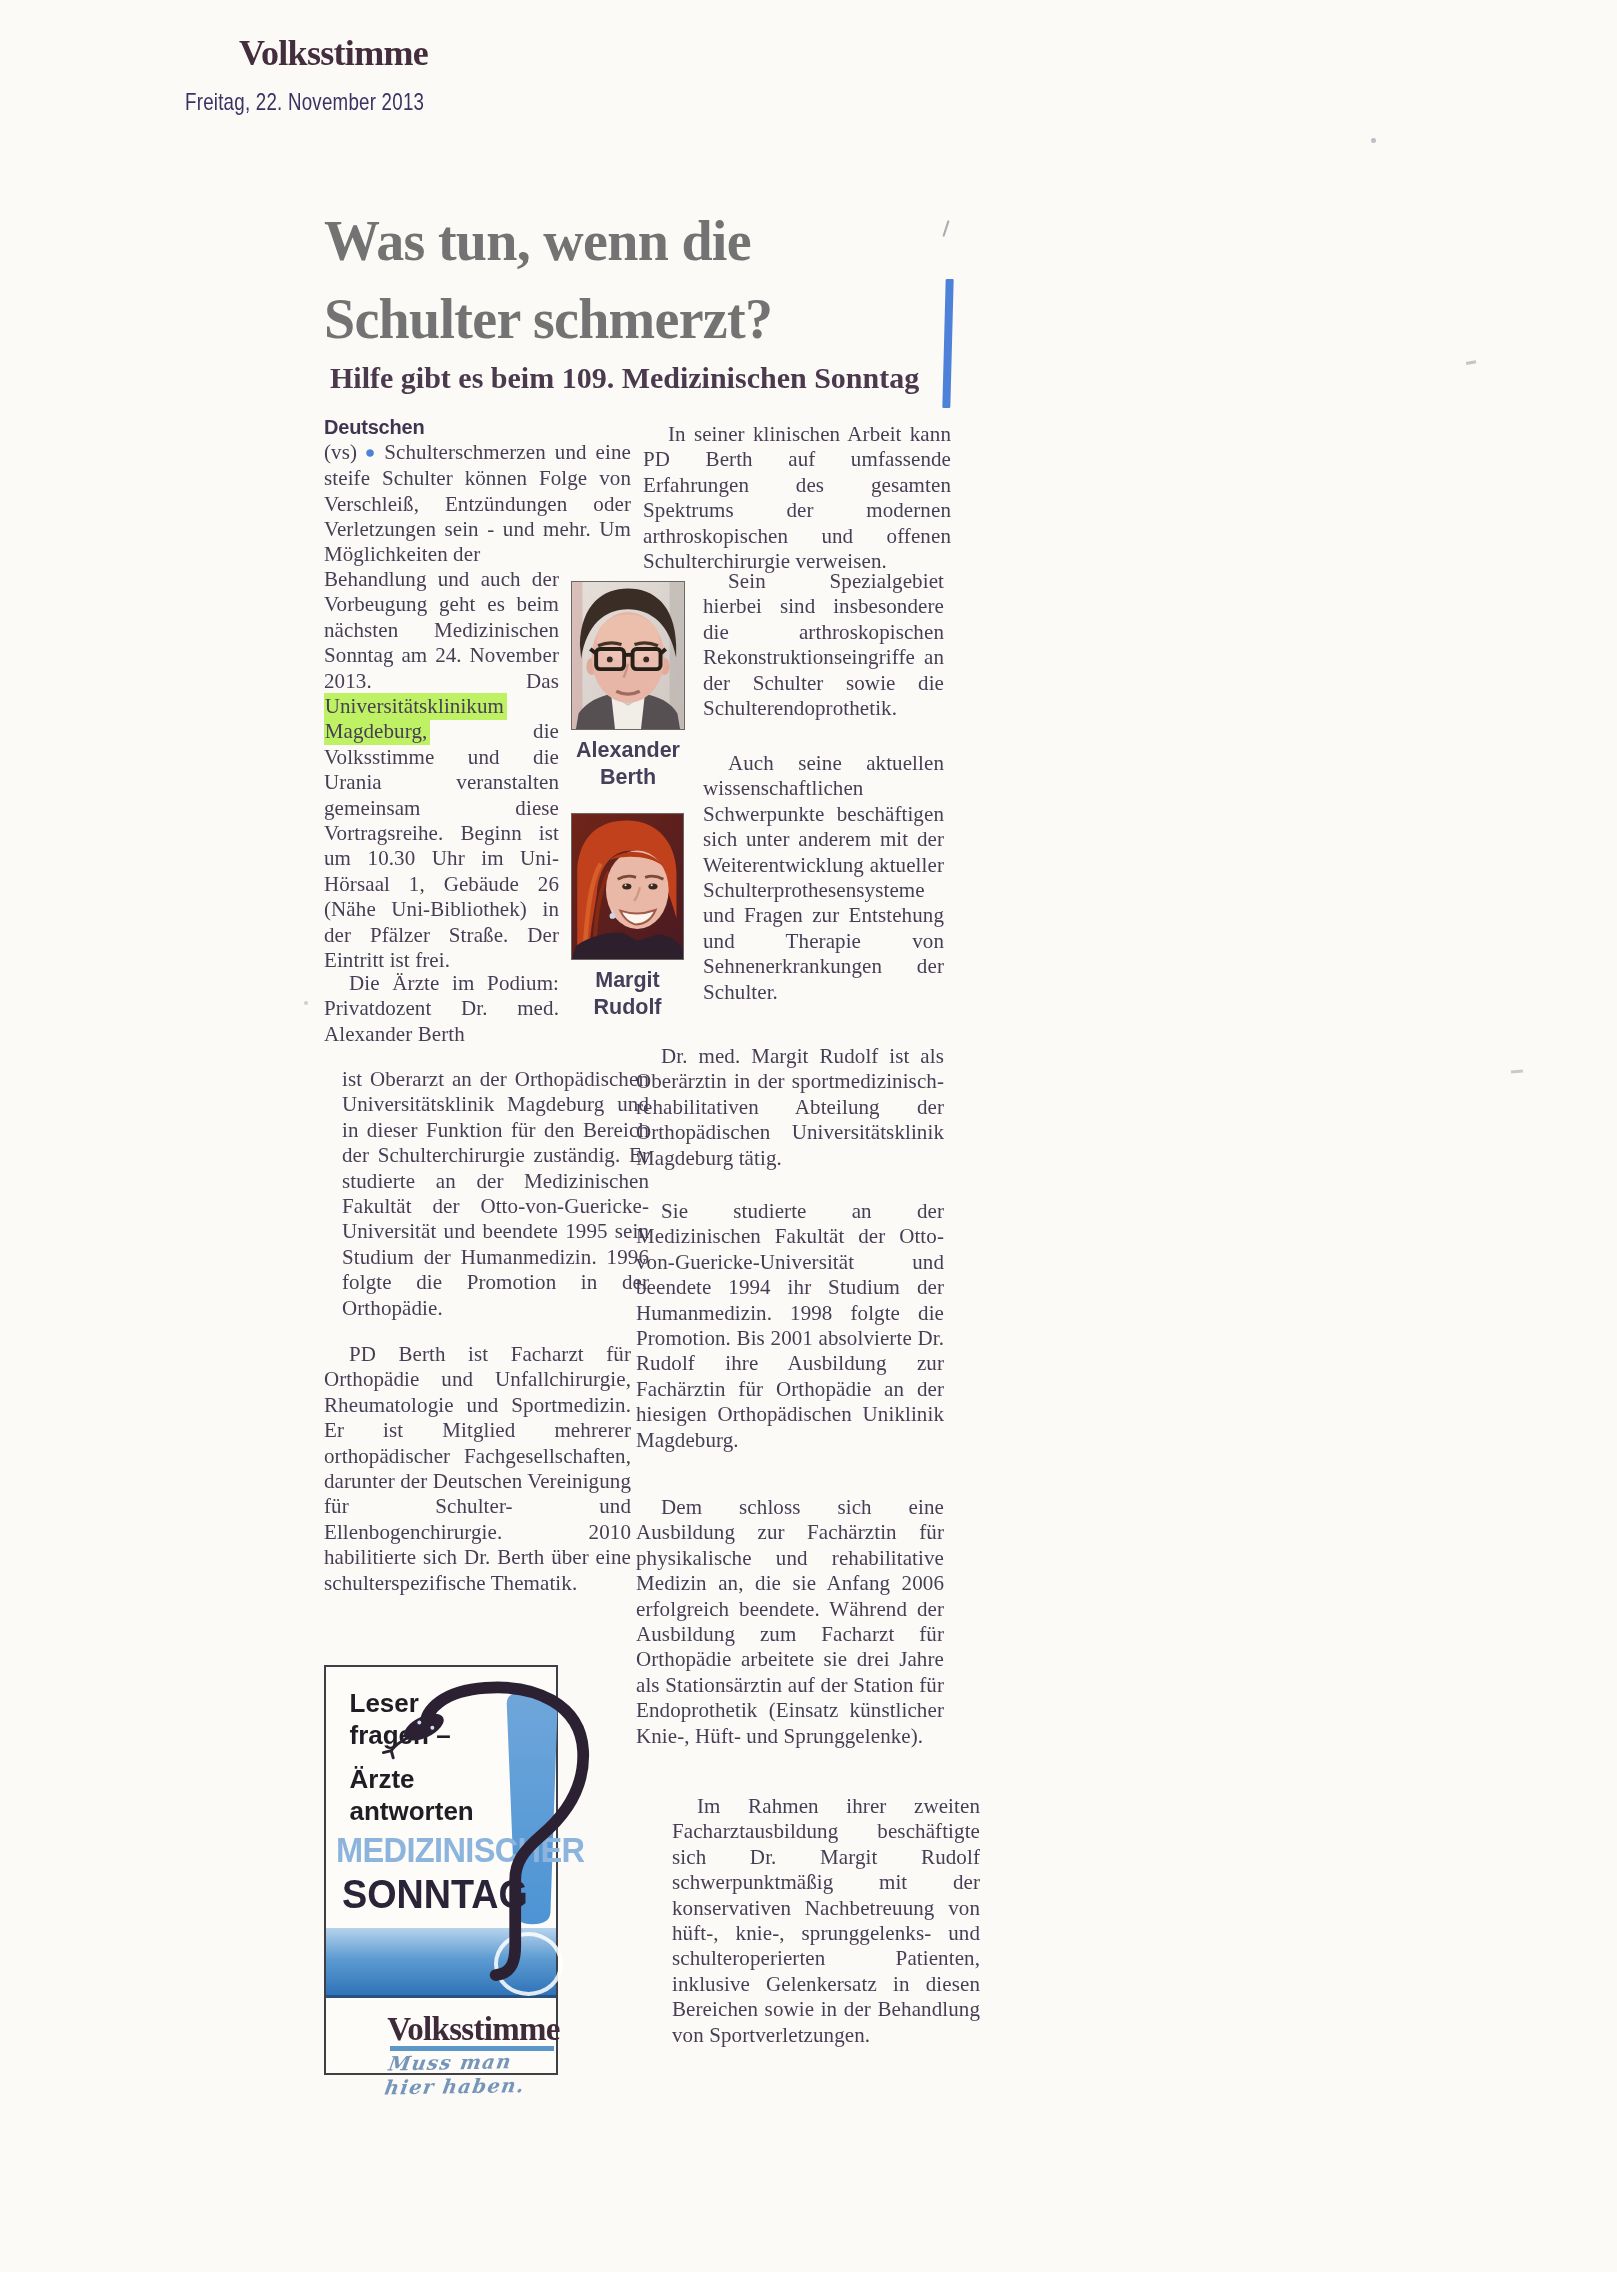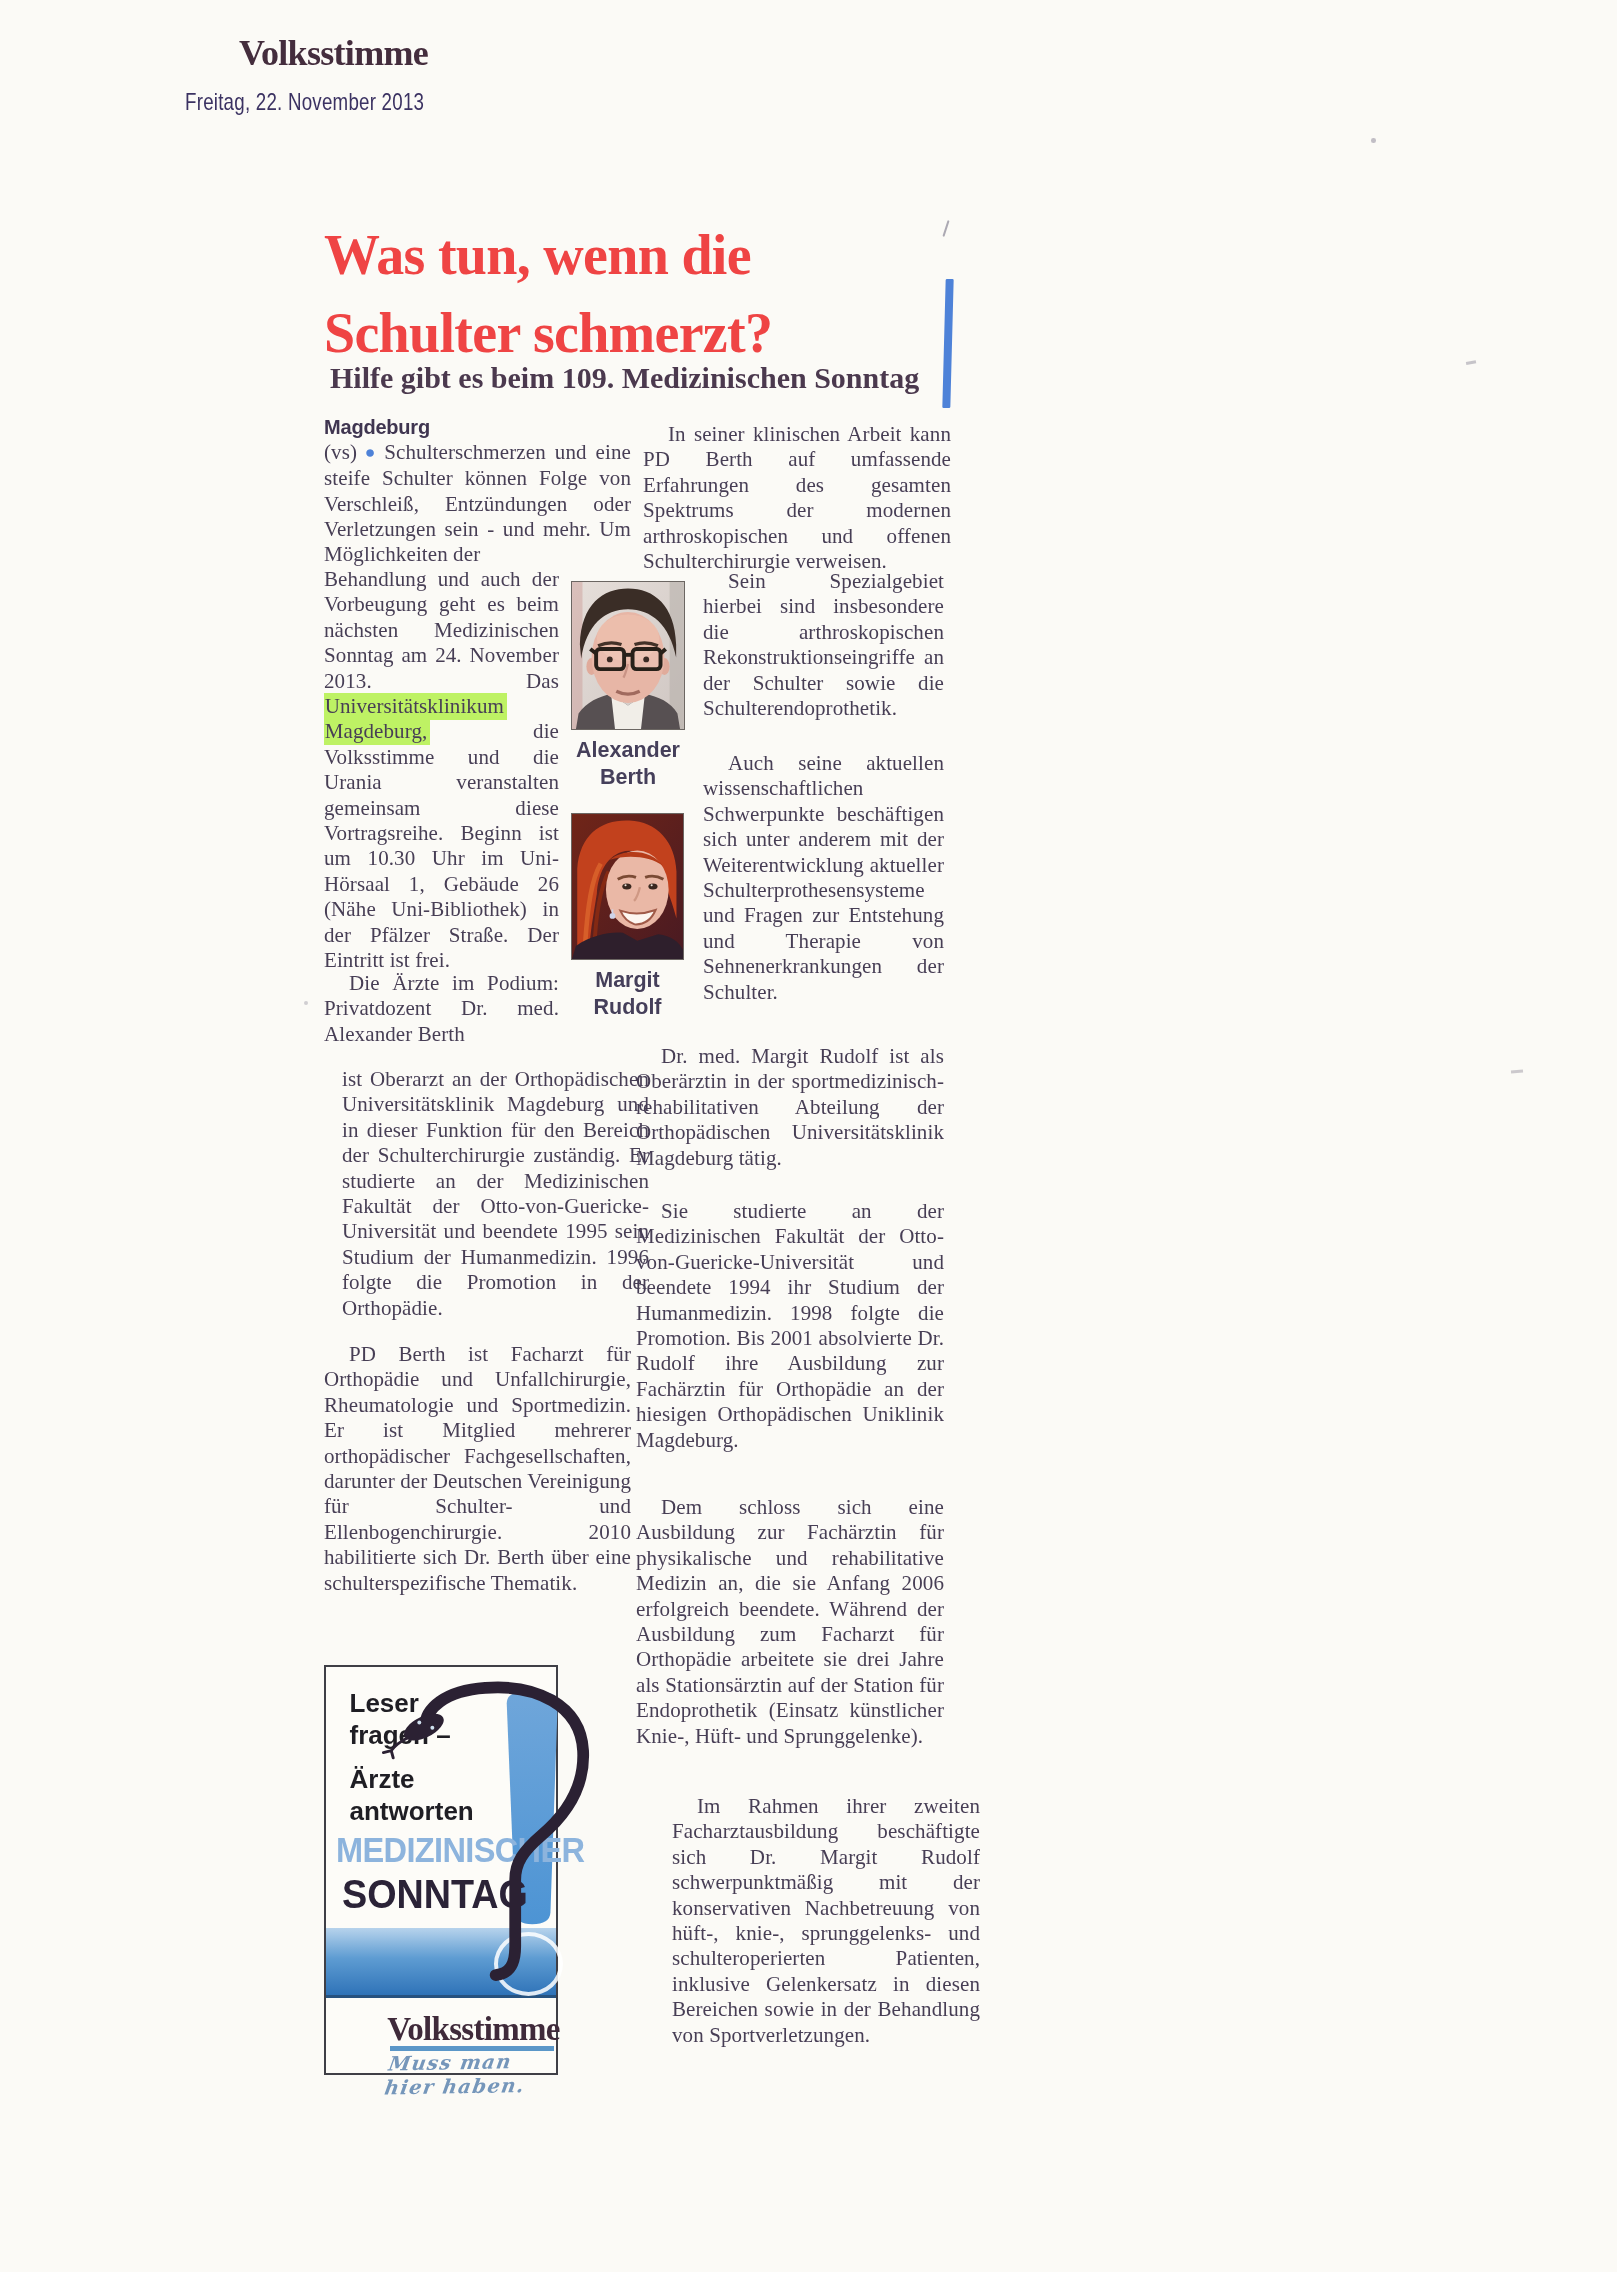--- a/index.html
+++ b/index.html
@@ -4,22 +4,22 @@
 <style>
   html,body{margin:0;padding:0;background:#e9e7e1;}
   .page{position:relative;width:1618px;height:2273px;background:#fbfaf6;overflow:hidden;
         font-family:"Liberation Serif",serif;color:#473e55;}
   
   .mast-logo{position:absolute;left:239px;top:35px;font:700 36px/1 "Liberation Serif",serif;
              color:#442d3d;letter-spacing:-0.7px;}
   .mast-date{position:absolute;left:185px;top:90px;font:500 24px/1 "Liberation Sans",sans-serif;
              color:#3b3262;transform:scaleX(.78);transform-origin:left top;letter-spacing:0.3px;}
   
-  .headline{position:absolute;left:324px;top:216px;width:626px;font:700 56px/78px "Liberation Serif",serif;
-            color:#ef4444;letter-spacing:-0.7px;}
+  .headline{position:absolute;left:324px;top:202px;width:626px;font:700 56px/78px "Liberation Serif",serif;
+            color:#737373;letter-spacing:-0.7px;}
   .subhead{position:absolute;left:325px;top:356px;font:600 30px/1.1 "Liberation Serif",serif;color:#4b394e;}
   .blue-rule{position:absolute;left:944px;top:279px;width:7.8px;height:129px;background:#4e82d8;
              transform:skewX(-1.5deg);border-radius:1.3px;}
   
   .bp{position:absolute;font:21px/25.4px "Liberation Serif",serif;color:#473e55;text-align:justify;
       letter-spacing:0.1px;}
   .ind{text-indent:25px;}
   .city{font-family:"Liberation Sans",sans-serif;font-weight:700;font-size:20px;color:#3f3550;
         letter-spacing:-0.2px;}
   .bullet{color:#4e82d8;font-size:17.6px;padding:0 5.2px 0 3.9px;vertical-align:1.3px;}
@@ -63,21 +63,21 @@
 
 <div class="page">
 
   <div class="mast-logo">Volksstimme</div>
   <div class="mast-date">Freitag, 22. November 2013</div>
 
   <h1 class="headline" style="margin:0;font-weight:700">Was tun, wenn die Schulter schmerzt?</h1>
   <div class="blue-rule"></div>
   <h2 class="subhead" style="margin:5px">Hilfe gibt es beim 109. Medizinischen Sonntag</h2>
 
-  <p class="bp" style="left:324px;top:415px;width:307px;margin:0"><span class="city">Magdeburg</span>
+  <p class="bp" style="left:324px;top:415px;width:307px;margin:0"><span class="city">Deutschen</span>
     <span>(vs)</span><span class="bullet">●</span><span>Schulterschmerzen und eine steife Schulter können Folge von Verschleiß, Entzündungen oder Verletzungen sein - und mehr. Um Möglichkeiten der</span></p>
 
   <p class="bp" style="left:324px;top:567px;width:235px;margin:0"><span>Behandlung und auch der Vorbeugung geht es beim nächsten Medizinischen Sonntag am 24. November 2013. Das </span><mark class="hl">Universitätsklinikum Magdeburg,</mark><span> die Volksstimme und die Urania veranstalten gemeinsam diese Vortragsreihe. Beginn ist um 10.30 Uhr im Uni-Hörsaal 1, Gebäude 26 (Nähe Uni-Bibliothek) in der Pfälzer Straße. Der Eintritt ist frei.</span></p>
 
   <p class="bp ind" style="left:324px;top:971px;width:235px;margin:0">Die Ärzte im Podium: Privatdozent Dr. med. Alexander Berth</p>
   <p class="bp" style="left:324px;top:1049px;width:307px;margin:18px">ist Oberarzt an der Orthopädischen Universitätsklinik Magdeburg und in dieser Funktion für den Bereich der Schulterchirurgie zuständig. Er studierte an der Medizinischen Fakultät der Otto-von-Guericke-Universität und beendete 1995 sein Studium der Humanmedizin. 1996 folgte die Promotion in der Orthopädie.</p>
   <p class="bp ind" style="left:324px;top:1342px;width:307px;margin:0">PD Berth ist Facharzt für Orthopädie und Unfallchirurgie, Rheumatologie und Sportmedizin. Er ist Mitglied mehrerer orthopädischer Fachgesellschaften, darunter der Deutschen Vereinigung für Schulter- und Ellenbogenchirurgie. 2010 habilitierte sich Dr. Berth über eine schulterspezifische Thematik.</p>
 
   <figure style="left:571px;top:581px;">
     <svg class="photo-frame" width="112" height="147" viewBox="0 0 172 226">

